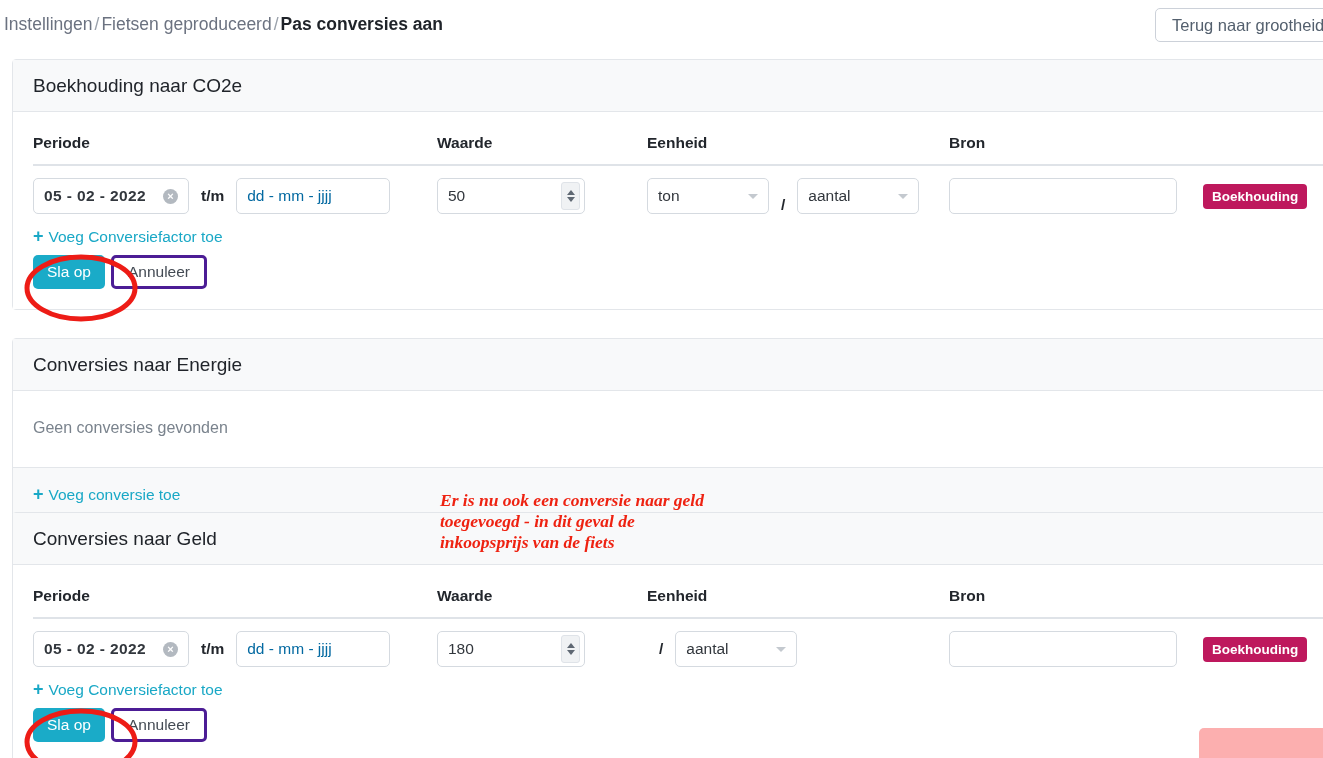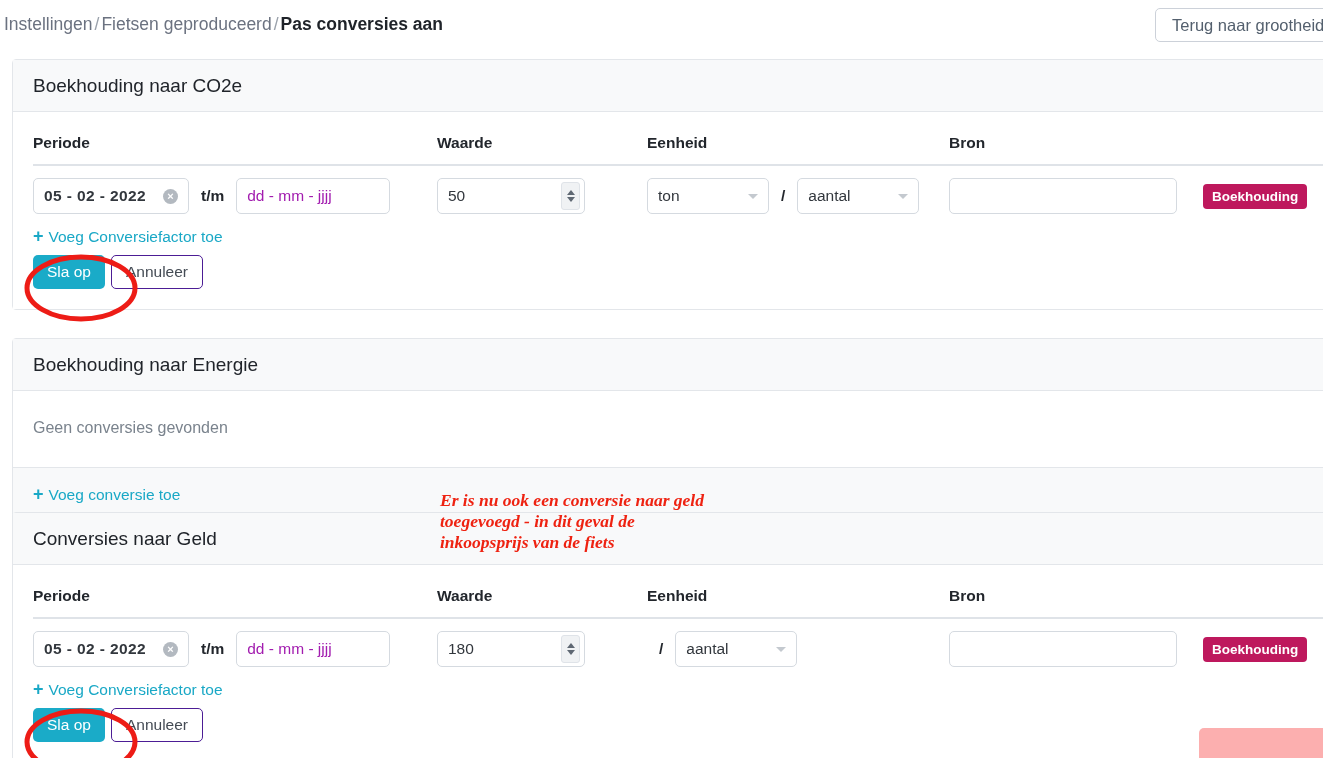--- a/index.html
+++ b/index.html
@@ -79,21 +79,21 @@
   }
   .date-inp { width: 156px; justify-content: space-between; font-weight: bold; }
   .date-val { letter-spacing: .4px; }
   .clear-icon {
     width: 15px; height: 15px; border-radius: 50%;
     background: #b3b9c0; color: #ffffff;
     font-size: 11px; line-height: 15px; text-align: center;
     flex: none; cursor: pointer;
   }
   .tm { font-size: 15.5px; font-weight: bold; color: #22262c; margin: 0 12px; }
-  .date-inp-empty { width: 154px; color: #a21caf; }
+  .date-inp-empty { width: 154px; color: #0369a1; }
 
   .num-inp { width: 148px; justify-content: space-between; padding-right: 4px; }
   .spinner {
     width: 19px; height: 28px; background: #f0f2f4;
     border: 1px solid #dfe3e8; border-radius: 3px;
     display: flex; flex-direction: column; align-items: center;
     justify-content: center; flex: none; cursor: pointer;
   }
   .spin-up, .spin-dn { width: 0; height: 0; border-left: 4px solid transparent;
     border-right: 4px solid transparent; }
@@ -120,21 +120,21 @@
   }
   .plus { font-weight: bold; font-size: 18px; margin-right: 5px; }
 
   .btn-row { display: flex; align-items: center; gap: 6px; }
   .btn-primary {
     background: #1aabc8; color: #ffffff; border: none; border-radius: 5px;
     height: 34px; padding: 0 14px; font-size: 15.5px;
     font-family: "Liberation Sans", sans-serif; cursor: pointer;
   }
   .btn-default {
-    background: #ffffff; color: #444b54; border: 1px solid #4c1d95;
+    background: #ffffff; color: #444b54; border: 3px solid #4c1d95;
     border-radius: 5px; height: 34px; padding: 0 14px; font-size: 15.5px;
     font-family: "Liberation Sans", sans-serif; cursor: pointer;
   }
   .empty-msg { font-size: 16px; color: #7a838d; padding: 28px 0 30px 0; }
 
   .btn-danger {
     position: absolute; border: none; border-radius: 5px;
     background: #fcafaf; height: 40px; width: 160px;
   }
 
@@ -183,21 +183,21 @@
           </div>
           <div class="col-waarde">
             <div class="inp num-inp">
               <span>50</span>
               <span class="spinner">
                 <span class="spin-up"></span>
                 <span class="spin-dn"></span>
               </span>
             </div>
           </div>
-          <div class="col-eenheid" style="display:flex;align-items:center;">
+          <div class="col-eenheid" style="display:flex;align-items:flex-end;">
             <div class="inp sel">
               <span>ton</span>
               <span class="sel-caret"></span>
             </div>
             <span class="slash">/</span>
             <div class="inp sel">
               <span>aantal</span>
               <span class="sel-caret"></span>
             </div>
           </div>
@@ -217,21 +217,21 @@
       </div>
       <div class="btn-row" style="padding-bottom:20px;">
         <button class="btn-primary">Sla op</button>
         <button class="btn-default">Annuleer</button>
       </div>
     </div>
   </div>
 
   <div class="card" style="top:338px;">
     <div class="card-header">
-      <span class="card-title">Boekhouding naar Energie</span>
+      <span class="card-title">Conversies naar Energie</span>
     </div>
     <div class="card-body">
       <div class="empty-msg">Geen conversies gevonden</div>
     </div>
     <div class="card-footer">
       <span class="add-link">
         <span class="plus">+</span>
         <span>Voeg conversie toe</span>
       </span>
     </div>

